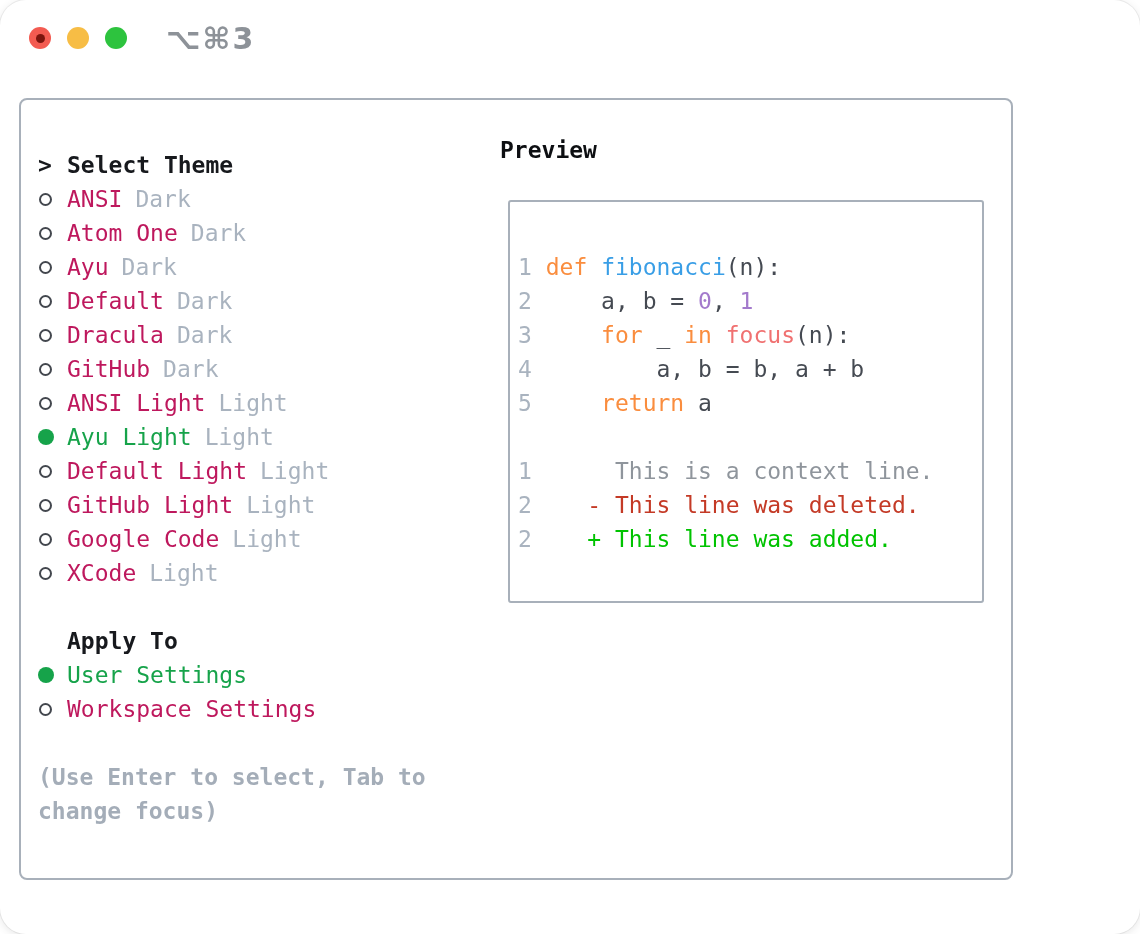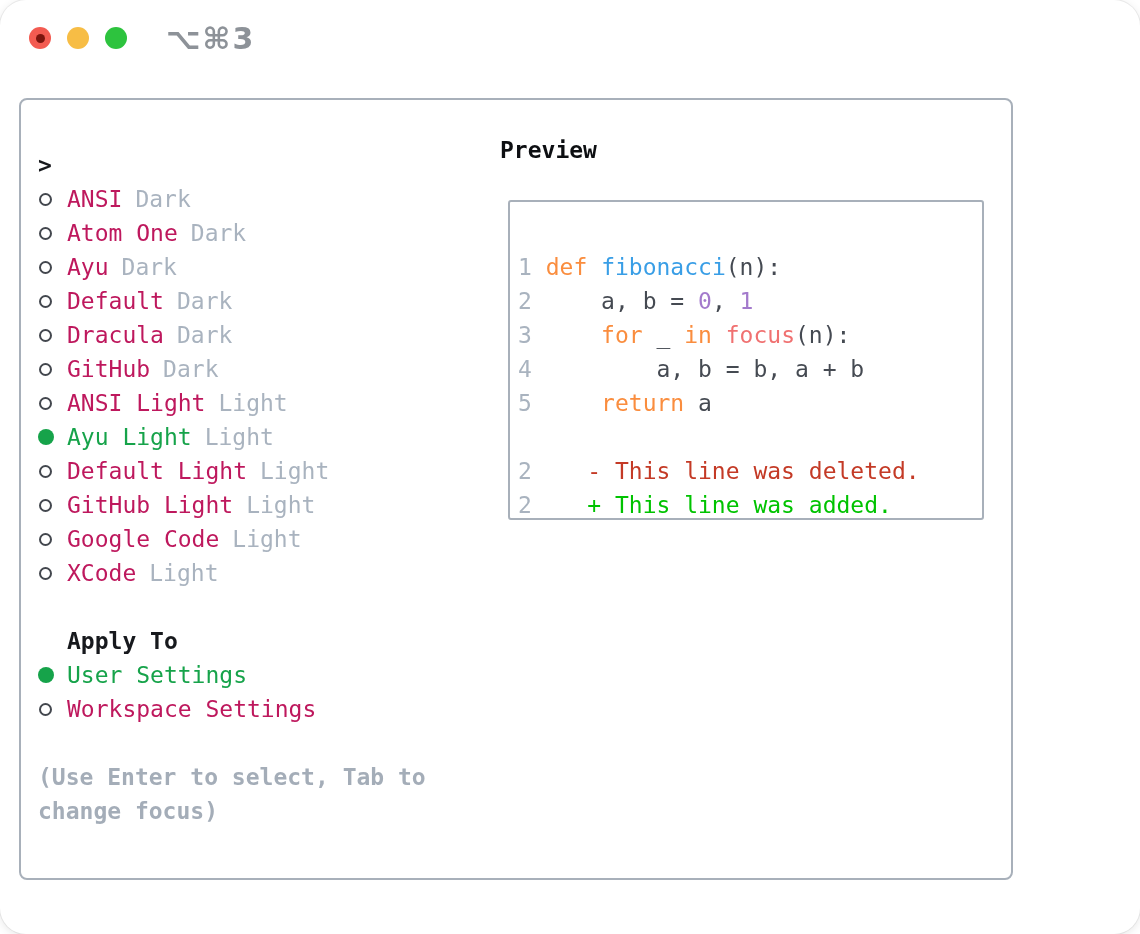--- a/index.html
+++ b/index.html
@@ -36,21 +36,21 @@
   .dot{width:13px;height:13px;border:2.5px solid #43474e;border-radius:50%;box-sizing:border-box;margin-left:1px;}
   .dot.sel{width:16px;height:16px;border:none;background:var(--accent-green);margin-left:0;}
   .iname{color:#be185d;}
   .iname.sel{color:var(--accent-green);}
   .itag{color:var(--tag-gray);margin-left:13px;}
   .spacer{height:34px;}
   .hint{color:#a4adb8;line-height:34px;width:440px;font-weight:bold;}
   
   .preview-label{position:absolute;left:479px;top:33px;height:34px;line-height:34px;font-size:23px;font-weight:bold;color:#0d0f12;text-align:right;}
   .preview-box{
-    position:absolute;left:487px;top:100px;width:476px;height:320px;box-sizing:border-box;
+    position:absolute;left:487px;top:100px;width:476px;height:403px;box-sizing:border-box;
     border:2px solid var(--border-gray);border-radius:3px;background:#fff;
     padding:48px 8px 0 8px;font-size:23px;
   }
   .pline{height:34px;line-height:34px;white-space:pre;}
   .ln{color:var(--line-number-gray);}
   .tc{color:var(--code-text);}
   .tk{color:var(--keyword-orange);}
   .tf{color:var(--function-blue);}
   .tn{color:var(--number-purple);}
   .tr{color:var(--call-coral);}
@@ -69,20 +69,21 @@
     <span class="tl yellow"></span>
     <span class="tl green"></span>
     <span class="wtitle">⌥⌘3</span>
   </div>
 
   <div class="panel">
 
     <div class="left">
       <div class="row">
         <span class="marker prompt">&gt;</span>
+        <span class="htext">Select Theme</span>
       </div>
 
       <div id="theme-list">
           <div class="row"><span class="marker"><span class="dot"></span></span><span class="iname">ANSI</span><span class="itag">Dark</span></div>
           <div class="row"><span class="marker"><span class="dot"></span></span><span class="iname">Atom One</span><span class="itag">Dark</span></div>
           <div class="row"><span class="marker"><span class="dot"></span></span><span class="iname">Ayu</span><span class="itag">Dark</span></div>
           <div class="row"><span class="marker"><span class="dot"></span></span><span class="iname">Default</span><span class="itag">Dark</span></div>
           <div class="row"><span class="marker"><span class="dot"></span></span><span class="iname">Dracula</span><span class="itag">Dark</span></div>
           <div class="row"><span class="marker"><span class="dot"></span></span><span class="iname">GitHub</span><span class="itag">Dark</span></div>
           <div class="row"><span class="marker"><span class="dot"></span></span><span class="iname">ANSI Light</span><span class="itag">Light</span></div>
@@ -111,18 +112,19 @@
     </div>
 
     <div class="preview-label">Preview</div>
     <div class="preview-box" id="preview-box">
         <div class="pline"><span class="ln">1</span><span class="tc"> </span><span class="tk">def</span><span class="tc"> </span><span class="tf">fibonacci</span><span class="tc">(n):</span></div>
         <div class="pline"><span class="ln">2</span><span class="tc">     a, b = </span><span class="tn">0</span><span class="tc">, </span><span class="tn">1</span></div>
         <div class="pline"><span class="ln">3</span><span class="tc">     </span><span class="tk">for</span><span class="tc"> _ </span><span class="tk">in</span><span class="tc"> </span><span class="tr">focus</span><span class="tc">(n):</span></div>
         <div class="pline"><span class="ln">4</span><span class="tc">         a, b = b, a + b</span></div>
         <div class="pline"><span class="ln">5</span><span class="tc">     </span><span class="tk">return</span><span class="tc"> a</span></div>
         <div class="pline"></div>
+        <div class="pline"><span class="ln">1</span><span class="tx">      This is a context line.</span></div>
         <div class="pline"><span class="ln">2</span><span class="td">    - This line was deleted.</span></div>
         <div class="pline"><span class="ln">2</span><span class="ta">    + This line was added.</span></div>
       </div>
 
   </div>
 </div>
 
 </body></html>

